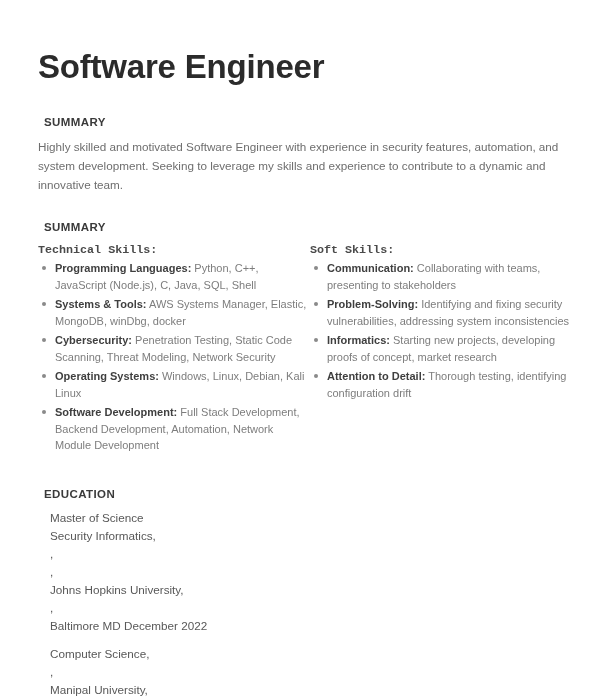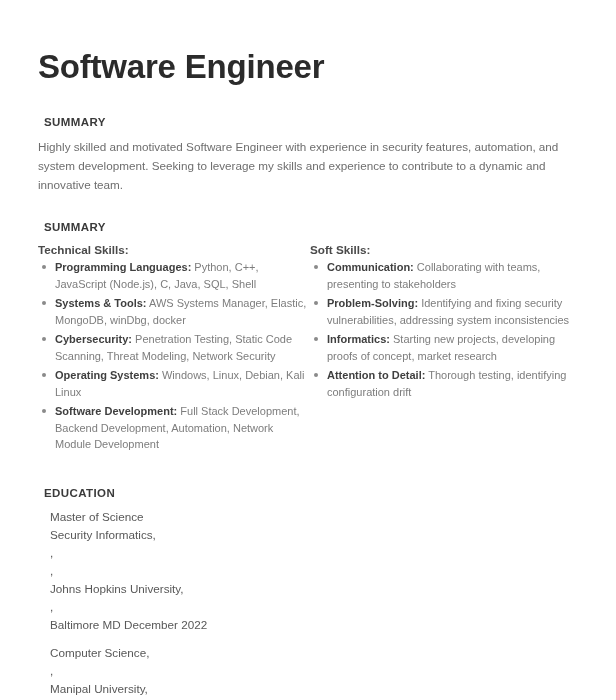--- a/index.html
+++ b/index.html
@@ -58,20 +58,21 @@
   }
   .skills-col-right {
     flex: 1 1 auto;
     padding-left: 0px;
   }
   .skills-col-heading {
     font-size: 11.7px;
     font-weight: bold;
     color: #4a4a4a;
     margin: 0 0 2px 0;
+    font-family: Liberation Mono, monospace;
   }
   ul.skill-list {
     list-style: none;
     margin: 0;
     padding: 0;
   }
   ul.skill-list li {
     position: relative;
     padding-left: 17px;
     margin-top: 3px;

